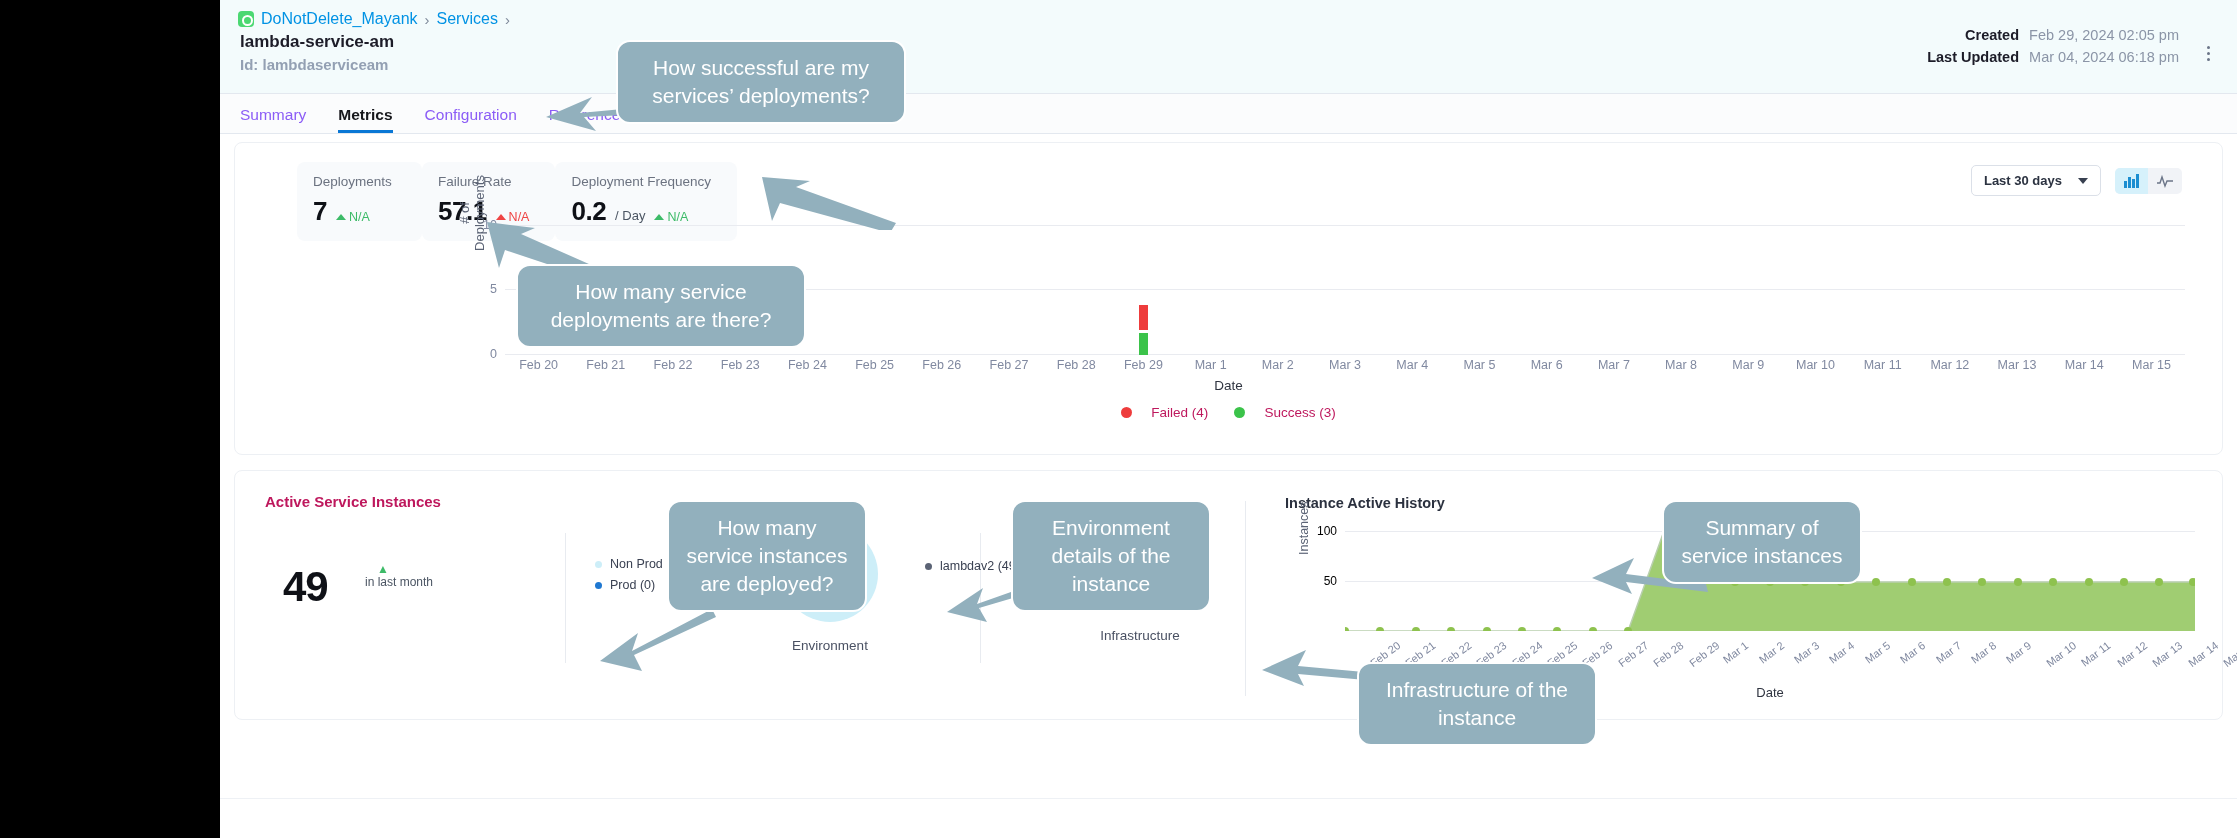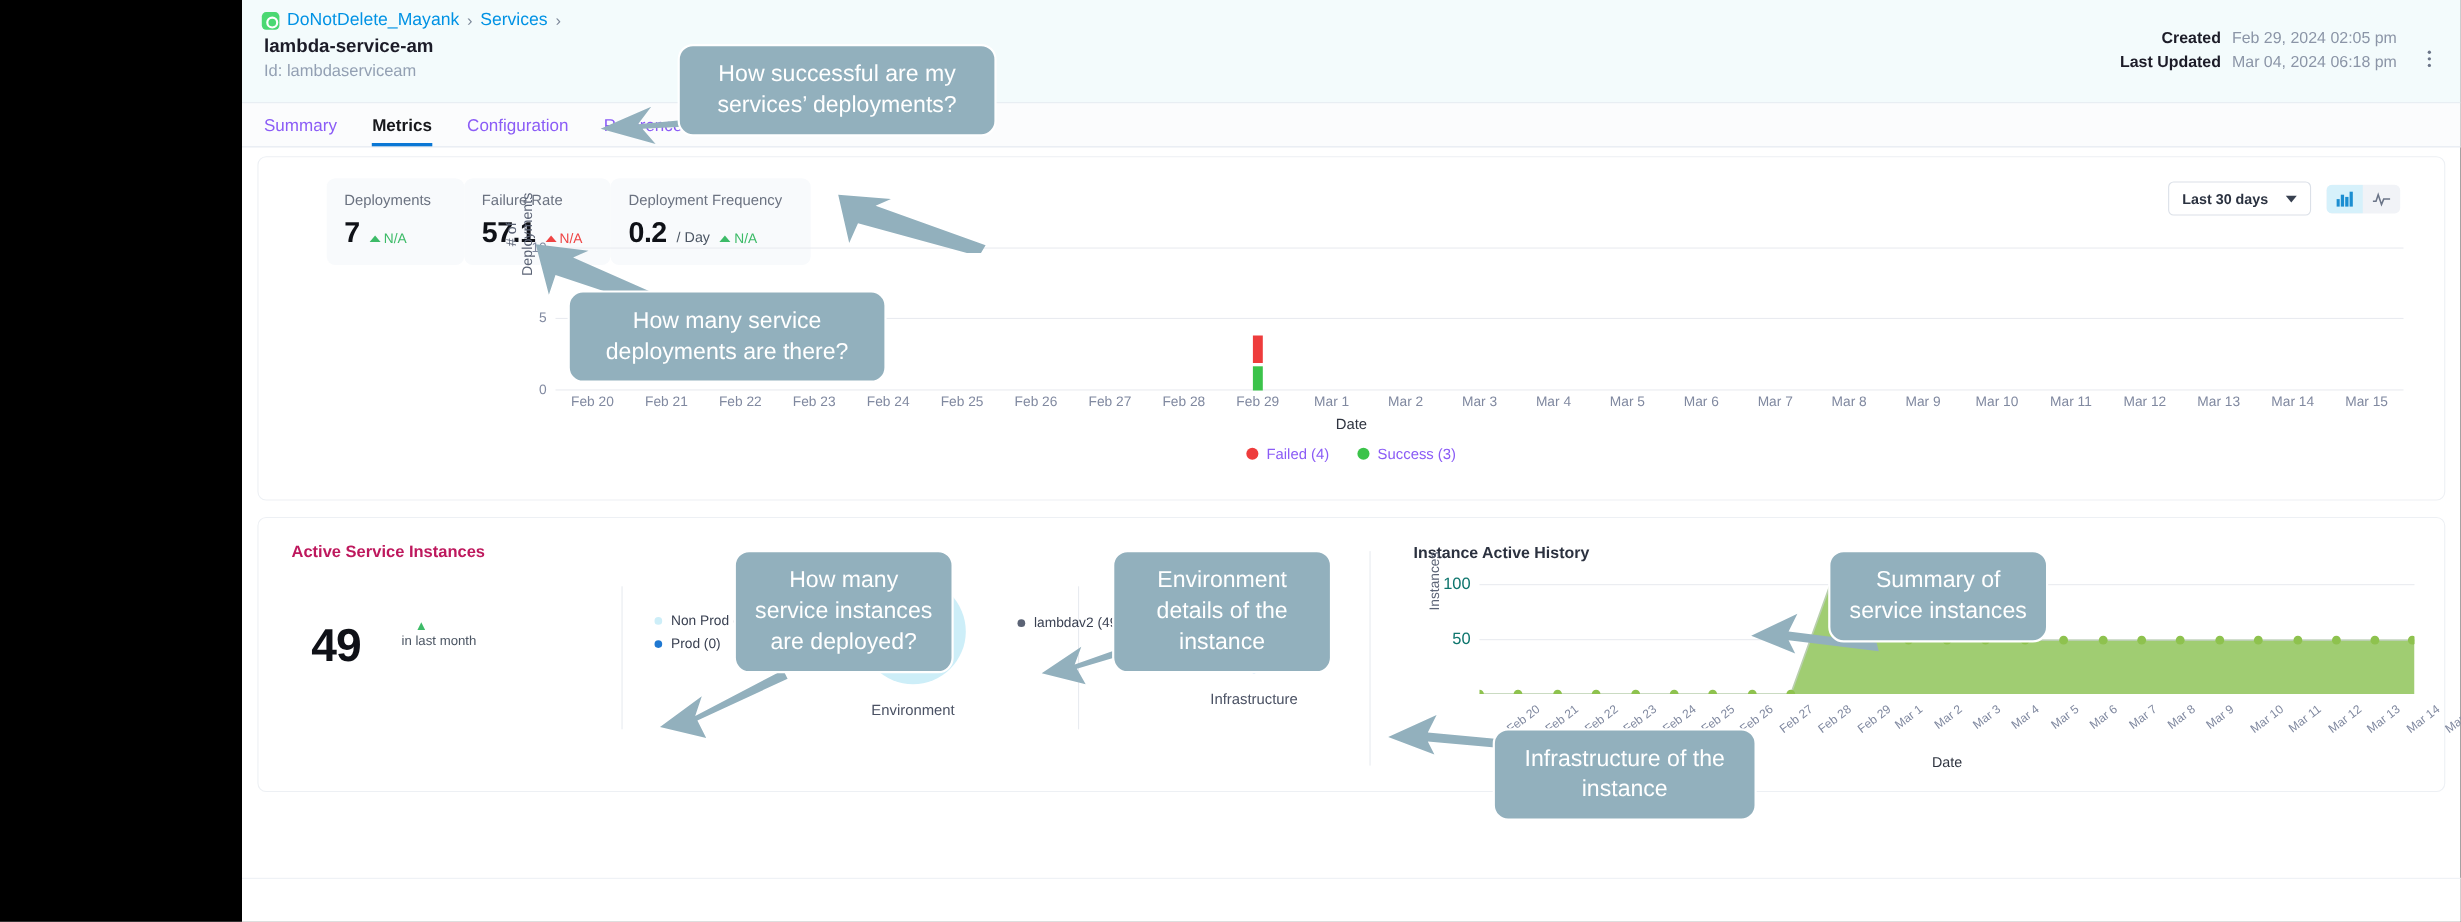--- a/index.html
+++ b/index.html
@@ -37,21 +37,21 @@
     width: 7px; height: 7px; border: 2px solid #ffffff; border-radius: 50%;
   }
   .bc-link { color: #0092e4; text-decoration: none; font-size: 16px; }
   .bc-sep { color: #7d8899; font-size: 15px; }
   .svc-title {
     position: absolute; left: 20px; top: 32px;
     font-size: 17px; font-weight: bold; color: #1c1c28;
   }
   .svc-id {
     position: absolute; left: 20px; top: 56px;
-    font-size: 15px; color: #93a0b3;
+    font-size: 15px; color: #93a0b3; font-weight: bold;
   }
   .meta {
     position: absolute; right: 58px; top: 24px;
     text-align: right; font-size: 14.5px; line-height: 22px;
   }
   .meta-row { white-space: nowrap; }
   .meta-k { font-weight: bold; color: #1c1c28; }
   .meta-v { color: #8b95a7; margin-left: 6px; }
   .kebab {
     position: absolute; right: 20px; top: 40px;
@@ -118,21 +118,21 @@
   .ytick { position: absolute; right: 100%; margin-right: 8px; font-size: 12.5px; color: #8089a0; transform: translateY(-50%); }
   .xaxis { position: absolute; left: 270px; top: 215px; width: 1680px; height: 20px; display: flex; }
   .xtick { flex: 1; text-align: center; font-size: 12.5px; color: #8089a0; }
   .xtitle { position: absolute; left: 0; right: 0; top: 235px; text-align: center; font-size: 13.5px; color: #2f3440; }
   .bars { position: absolute; left: 0; top: 0; width: 100%; height: 100%; display: flex; align-items: flex-end; }
   .bslot { flex: 1; display: flex; flex-direction: column; align-items: center; justify-content: flex-end; height: 100%; }
   .bseg { width: 9px; }
   .bseg.fail { background: #ee3c3c; }
   .bseg.succ { background: #3bc34a; margin-top: 3px; }
   .legend { position: absolute; left: 0; right: 0; top: 262px; display: flex; justify-content: center; gap: 26px; }
-  .lg-item { display: flex; align-items: center; gap: 7px; font-size: 13.5px; color: #8b5cf6; }
+  .lg-item { display: flex; align-items: center; gap: 19px; font-size: 13.5px; color: #be185d; }
   .lg-dot { width: 11px; height: 11px; border-radius: 50%; }
   
   .panel-inst {
     position: absolute; left: 14px; top: 470px;
     width: 1989px; height: 250px;
     background: #ffffff; border: 1px solid #edf0f4; border-radius: 8px;
   }
   .inst-title { position: absolute; left: 18px; top: 22px; font-size: 15px; font-weight: bold; color: #be185d; margin-left: 12px; }
   .big-num { position: absolute; left: 48px; top: 92px; font-size: 42px; font-weight: bold; color: #0f1117; letter-spacing: -1px; }
   .trend-badge { position: absolute; left: 130px; top: 93px; font-size: 12px; color: #4b5563; }
@@ -146,21 +146,21 @@
   .pl-row { display: flex; align-items: center; gap: 8px; margin-bottom: 7px; }
   .pl-dot { width: 7px; height: 7px; border-radius: 50%; }
   .circle-wrap { position: absolute; left: 780px; top: 55px; width: 250px; }
   .bubble { width: 76px; height: 76px; border-radius: 50%; background: #6cabe8; margin: 10px auto 10px; }
   .infra-legend { position: absolute; left: 690px; top: 88px; font-size: 12.5px; color: #3a4152; display: flex; align-items: center; gap: 8px; }
   
   .ich { position: absolute; left: 1030px; top: 14px; width: 950px; height: 225px; }
   .ich-title { position: absolute; left: 20px; top: 10px; font-size: 14.5px; font-weight: bold; color: #2b313f; }
   .ich-plot { position: absolute; left: 80px; top: 46px; width: 850px; height: 100px; }
   .ich-grid { position: absolute; left: 0; right: 0; height: 1px; background: #e9ebf0; }
-  .ich-ytick { position: absolute; right: 100%; margin-right: 8px; font-size: 15px; color: #0f766e; transform: translateY(-50%); }
+  .ich-ytick { position: absolute; right: 100%; margin-right: 8px; font-size: 12px; color: #000000; transform: translateY(-50%); }
   .ich-ylabel {
     position: absolute; left: 32px; top: 70px; transform: rotate(-90deg);
     transform-origin: left top; font-size: 12.5px; color: #5b6375;
   }
   .ich-xaxis { position: absolute; left: 80px; top: 150px; width: 850px; height: 50px; }
   .ich-xt {
     position: absolute; font-size: 11px; color: #8089a0;
     transform: rotate(-37deg); transform-origin: right top; white-space: nowrap;
   }
   .ich-xtitle { position: absolute; left: 80px; width: 850px; top: 200px; text-align: center; font-size: 13px; color: #2f3440; }

